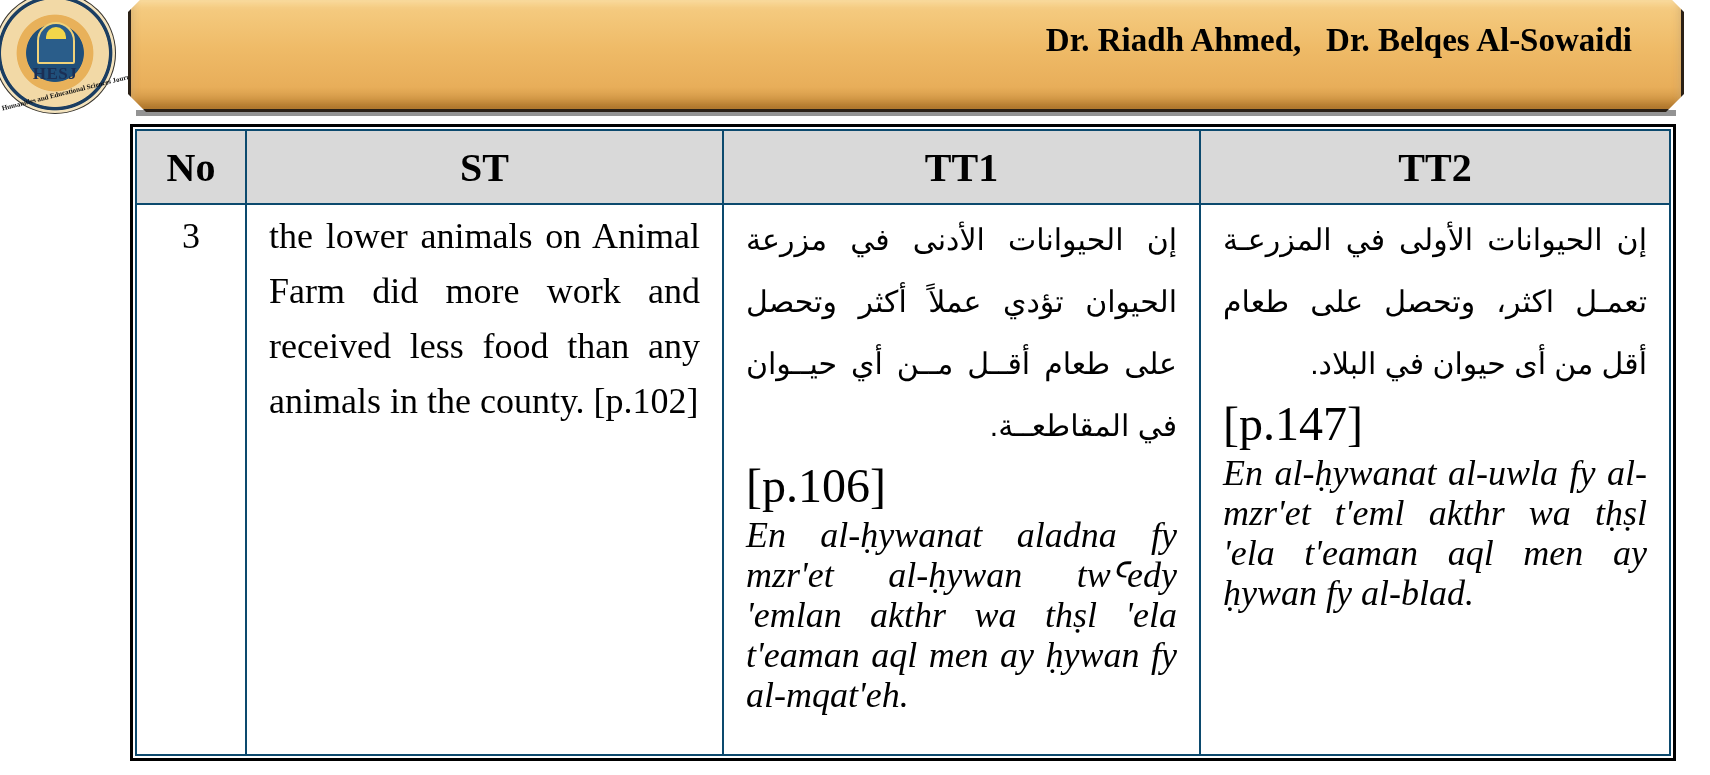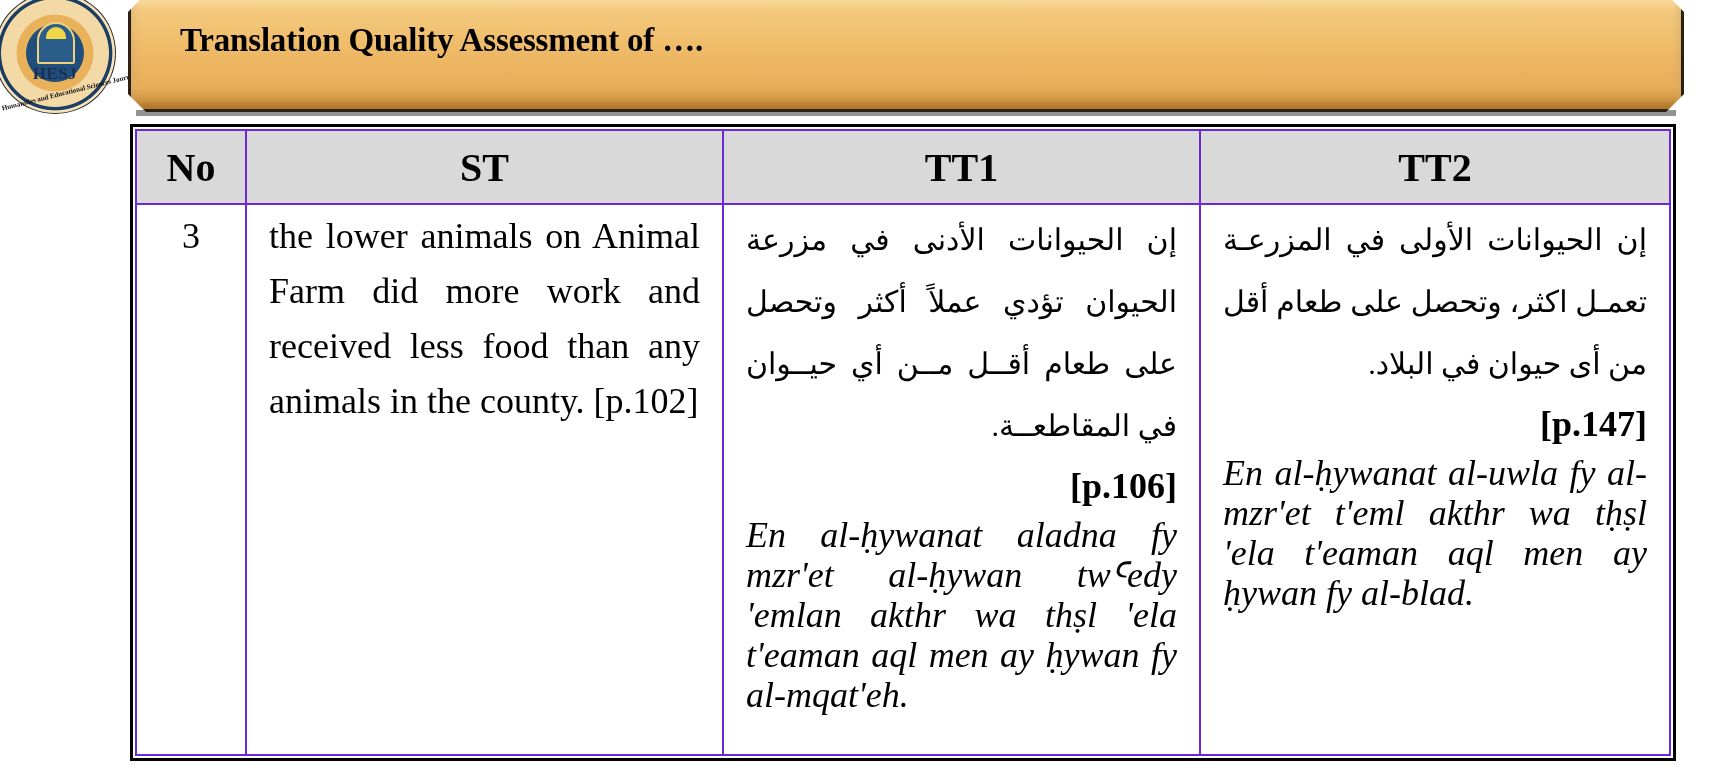--- a/index.html
+++ b/index.html
@@ -30,47 +30,47 @@
   .banner .shadow { position:absolute; left:8px; right:8px; bottom:-4px; height:6px; background:#3a3a3a; opacity:.55; }
   .banner .title { position:absolute; left:52px; top:28px; font-size:33px; font-weight:bold;
           font-family:"Liberation Serif", serif; letter-spacing:-0.2px; white-space:nowrap; }
   .banner .authors { position:absolute; right:52px; top:28px; font-size:33px; font-weight:bold;
           font-family:"Liberation Serif", serif; white-space:pre; }
 
   
   .table-wrap { position:absolute; left:130px; top:124px; width:1546px; height:637px;
           border:3px solid #000; box-sizing:border-box; padding:2px; }
   table { width:100%; height:100%; border-collapse:collapse; table-layout:fixed; }
-  th, td { border:2px solid #6d28d9; vertical-align:top; }
+  th, td { border:2px solid #0c4a6e; vertical-align:top; }
   thead th { background:#d9d9d9; height:70px; font-size:40px; font-weight:bold;
           text-align:center; vertical-align:middle; font-family:"Liberation Serif", serif; }
   col.c-no { width:110px; } col.c-st { width:477px; } col.c-tt1 { width:477px; } col.c-tt2 { width:auto; }
   td { font-size:36px; line-height:55px; padding:4px 22px 0 22px; }
   td.no { text-align:center; padding:4px 0 0 0; }
   td.st { text-align:justify; text-align-last:left; }
-  .ar { direction:rtl; text-align:justify; text-align-last:right; font-family:Liberation Serif, serif;
+  .ar { direction:rtl; text-align:justify; text-align-last:right; font-family:Liberation Sans, sans-serif;
         font-size:30px; line-height:62px; }
-  .ref { text-align:right; font-size:36px; line-height:58px;font-weight:bold; }
+  .ref { font-size:48px; line-height:58px; }
   .tr { font-style:italic; text-align:justify; text-align-last:left; font-size:36px; line-height:40px; }
 </style>
 </head>
 <body>
 
 <div class="logo">
   <div class="ring-text"></div>
   <div class="dome"></div>
   <div class="sun"></div>
   <div class="acr">HESJ</div>
   <div class="bottom-txt">Humanities and Educational Sciences Journal</div>
 </div>
 
 <div class="banner">
   <div class="shadow"></div>
   <div class="plate"></div>
-  <div class="title">Translation Quality Assessment of ….</div>
+  <div class="authors">Dr. Riadh Ahmed,   Dr. Belqes Al-Sowaidi</div>
 </div>
 
 <div class="table-wrap">
   <table>
     <colgroup>
       <col class="c-no">
         <col class="c-st">
         <col class="c-tt1">
         <col class="c-tt2">
     </colgroup>

